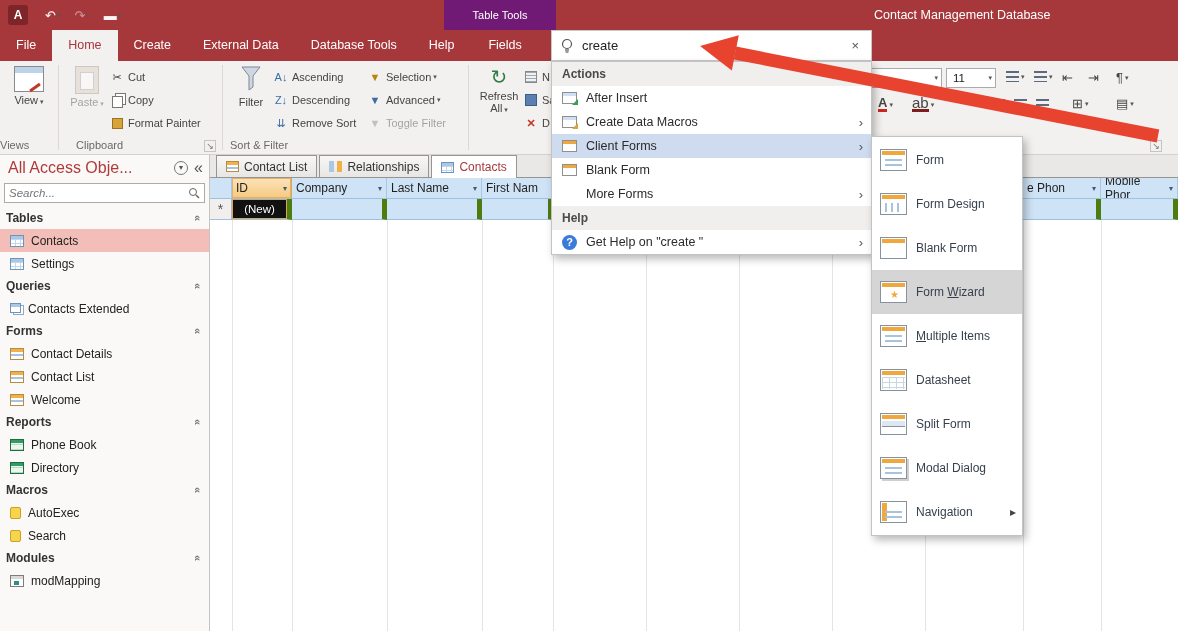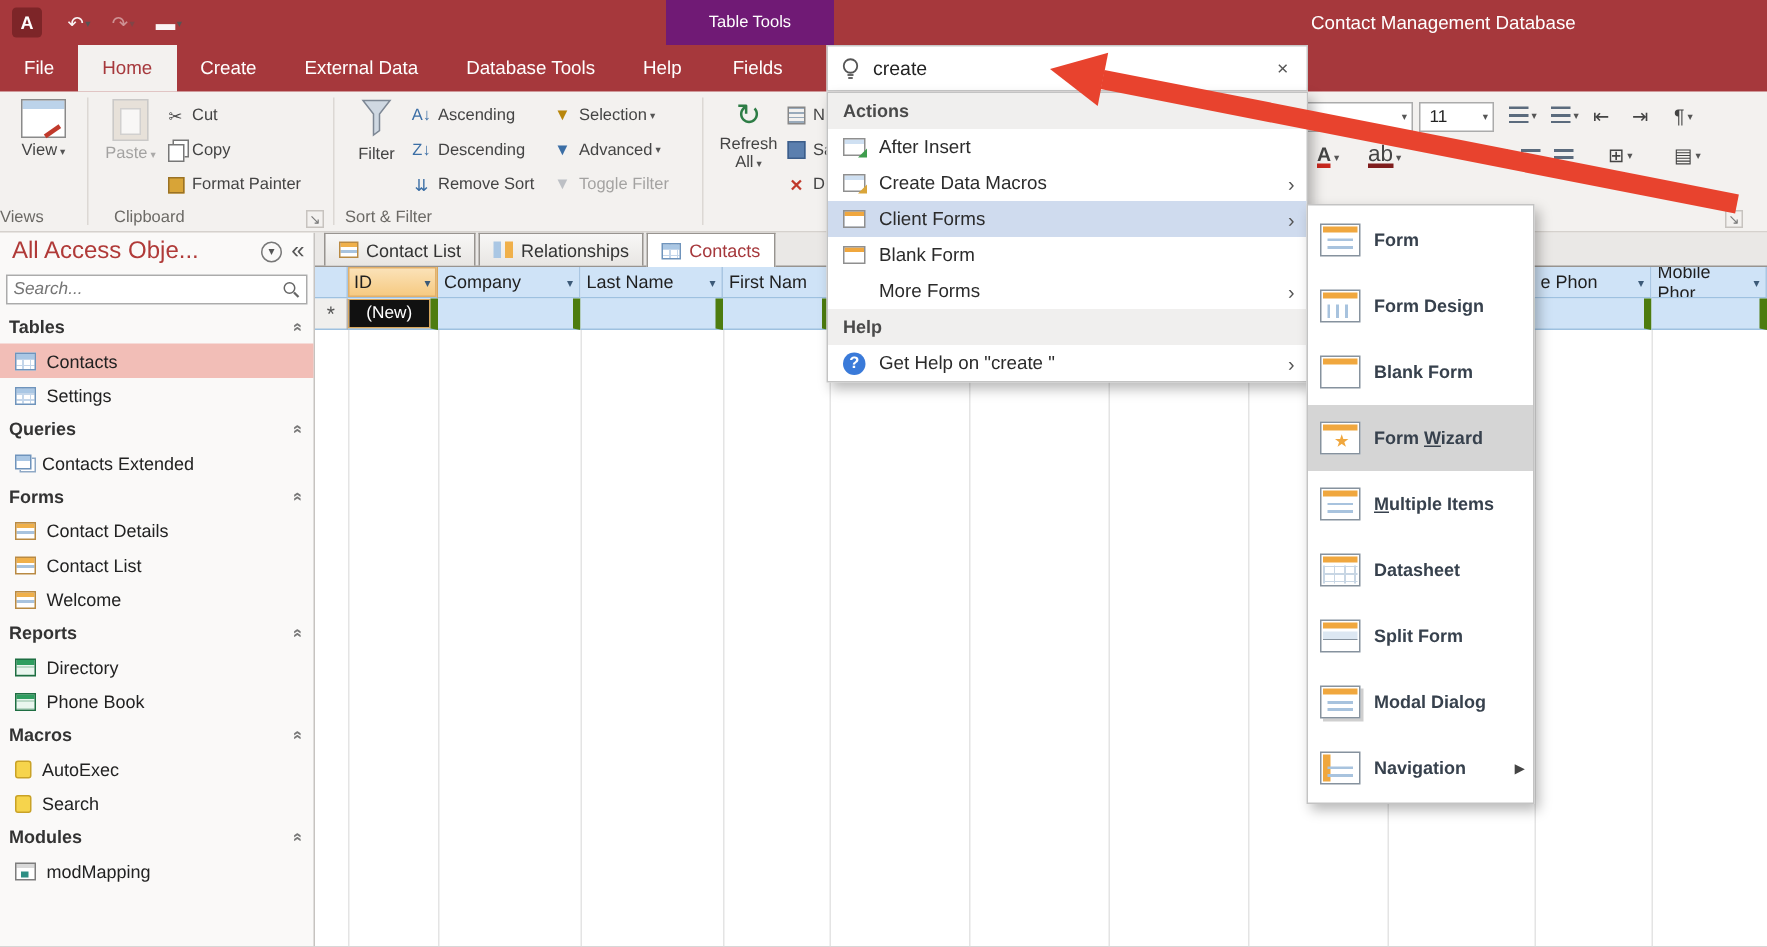--- a/index.html
+++ b/index.html
@@ -64,21 +64,21 @@
   .dditem .sub{margin-left:auto;color:#555;font-size:13px}
   .dic{width:15px;height:12px;border:1px solid #8f8f8f;background:linear-gradient(180deg,#cfe0f2 0 3px,#fff 3px);margin-right:9px;flex:none;position:relative}
   .dic.gr::after{content:"";position:absolute;right:-2px;bottom:-2px;border-left:6px solid transparent;border-bottom:6px solid #3f9e4d}
   .dic.yl::after{content:"";position:absolute;right:-2px;bottom:-2px;border-left:6px solid transparent;border-bottom:6px solid #d9a53a}
   .dic.fm{background:linear-gradient(180deg,#f0a73e 0 3px,#fff 3px)}
   .dic.none{visibility:hidden}
   .qmark{width:15px;height:15px;border-radius:50%;background:#3a7ad9;color:#fff;font-size:11px;font-weight:bold;display:flex;align-items:center;justify-content:center;margin-right:9px;flex:none}
 
   
   .submenu{position:absolute;left:871px;top:136px;width:152px;background:#fff;border:1px solid #c3c3c3;box-shadow:3px 4px 8px rgba(0,0,0,.28);z-index:50;padding:1px 0}
-  .smitem{height:44px;display:flex;align-items:center;padding:0 6px 0 8px;color:#37414d;font-weight:bold;font-size:12px}
+  .smitem{height:44px;display:flex;align-items:center;padding:0 6px 0 8px;color:#37414d;font-weight:normal;font-size:12px}
   .smitem.hl{background:#d5d5d5}
   .smitem .sub{margin-left:auto;color:#444}
   .fic{width:27px;height:22px;border:1px solid #86929e;background:#fff;position:relative;flex:none;margin-right:9px}
   .fic::before{content:"";position:absolute;left:1px;right:1px;top:1px;height:4px;background:#f0a73e}
   .fic::after{content:"";position:absolute;left:4px;right:4px;top:9px;height:9px;background:repeating-linear-gradient(180deg,#a8c3de 0 2px,transparent 2px 5px)}
   .fic.v-blank::after{display:none}
   .fic.v-design::after{background:repeating-linear-gradient(90deg,#a8c3de 0 2px,transparent 2px 6px)}
   .fic.v-wizard::after{content:"★";background:none;color:#f0a73e;font-size:10px;line-height:10px;top:8px;left:9px;height:auto}
   .fic.v-datasheet::before{background:#f0a73e}
   .fic.v-datasheet::after{left:1px;right:1px;top:7px;bottom:1px;height:auto;background:repeating-linear-gradient(180deg,#c8d6e4 0 1px,transparent 1px 5px),repeating-linear-gradient(90deg,#c8d6e4 0 1px,transparent 1px 7px)}
@@ -350,25 +350,25 @@
         <span class="ni ni-form"></span>
         <span>Welcome</span>
       </div>
 
     <div class="grp">
         <span>Reports</span>
         <span class="chv">«</span>
       </div>
     <div class="nitem">
         <span class="ni ni-report"></span>
+        <span>Phone Book</span>
+      </div>
+    <div class="nitem">
+        <span class="ni ni-report"></span>
         <span>Directory</span>
-      </div>
-    <div class="nitem">
-        <span class="ni ni-report"></span>
-        <span>Phone Book</span>
       </div>
 
     <div class="grp">
         <span>Macros</span>
         <span class="chv">«</span>
       </div>
     <div class="nitem">
         <span class="ni ni-macro"></span>
         <span>AutoExec</span>
       </div>

